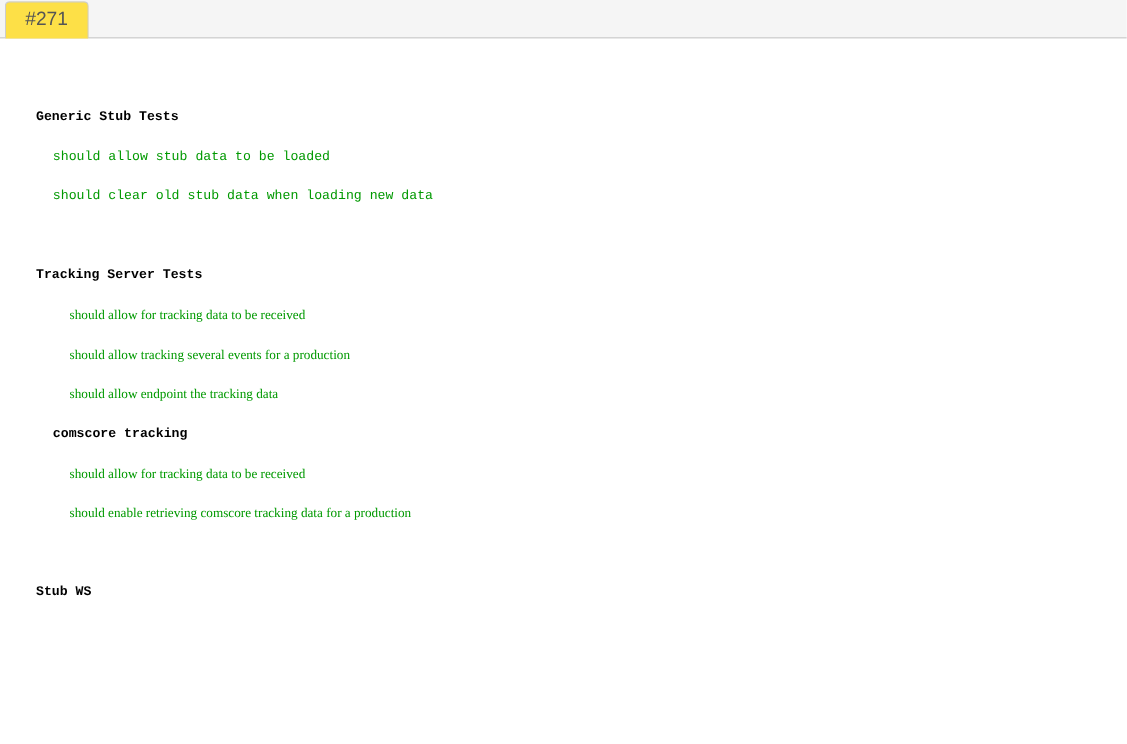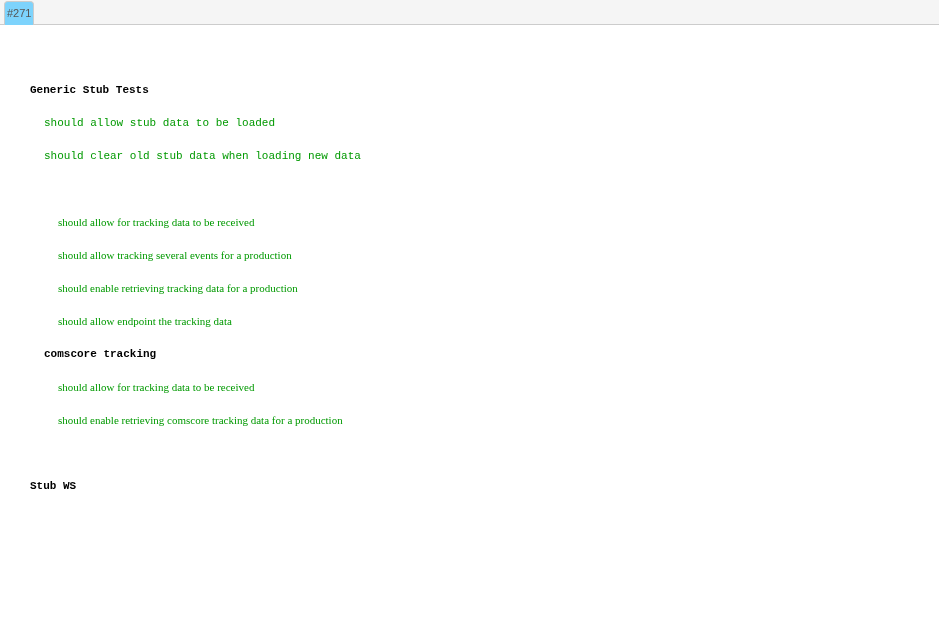--- a/index.html
+++ b/index.html
@@ -13,27 +13,27 @@
       background: #fff;
       line-height: 1.5;
     }
     .tab-bar {
       border-bottom: 1px solid #ccc;
       padding: 0;
       background: #f5f5f5;
     }
     .tab {
       display: inline-block;
-      padding: 3px 2px;
-      background: #7dd3fc;
+      padding: 3px 16px;
+      background: #fde047;
       border: 1px solid #ccc;
       border-bottom: none;
       border-radius: 4px 4px 0 0;
       font-family: Arial, sans-serif;
-      font-size: 11px;
+      font-size: 16px;
       color: #555;
       position: relative;
       top: 1px;
       margin-left: 4px;
     }
     .content {
       padding: 8px 30px;
       white-space: pre;
     }
     .green {
@@ -63,23 +63,23 @@
 <div class="tab-bar">
   <span class="tab">#271</span>
 </div>
 
 <div class="content">
 <span class="line">&nbsp;</span>
 <span class="line black">Generic Stub Tests</span>
 <span class="line green indent-2">should allow stub data to be loaded</span>
 <span class="line green indent-2">should clear old stub data when loading new data</span>
 <span class="line">&nbsp;</span>
+<span class="line black">Tracking Server Tests</span>
 <span class="line green indent-3">should allow for tracking data to be received</span>
 <span class="line green indent-3">should allow tracking several events for a production</span>
-<span class="line green indent-3">should enable retrieving tracking data for a production</span>
 <span class="line green indent-3">should allow endpoint the tracking data</span>
 <span class="line black indent-2">comscore tracking</span>
 <span class="line green indent-3">should allow for tracking data to be received</span>
 <span class="line green indent-3">should enable retrieving comscore tracking data for a production</span>
 <span class="line">&nbsp;</span>
 <span class="line black">Stub WS</span>
 
 
 
 

